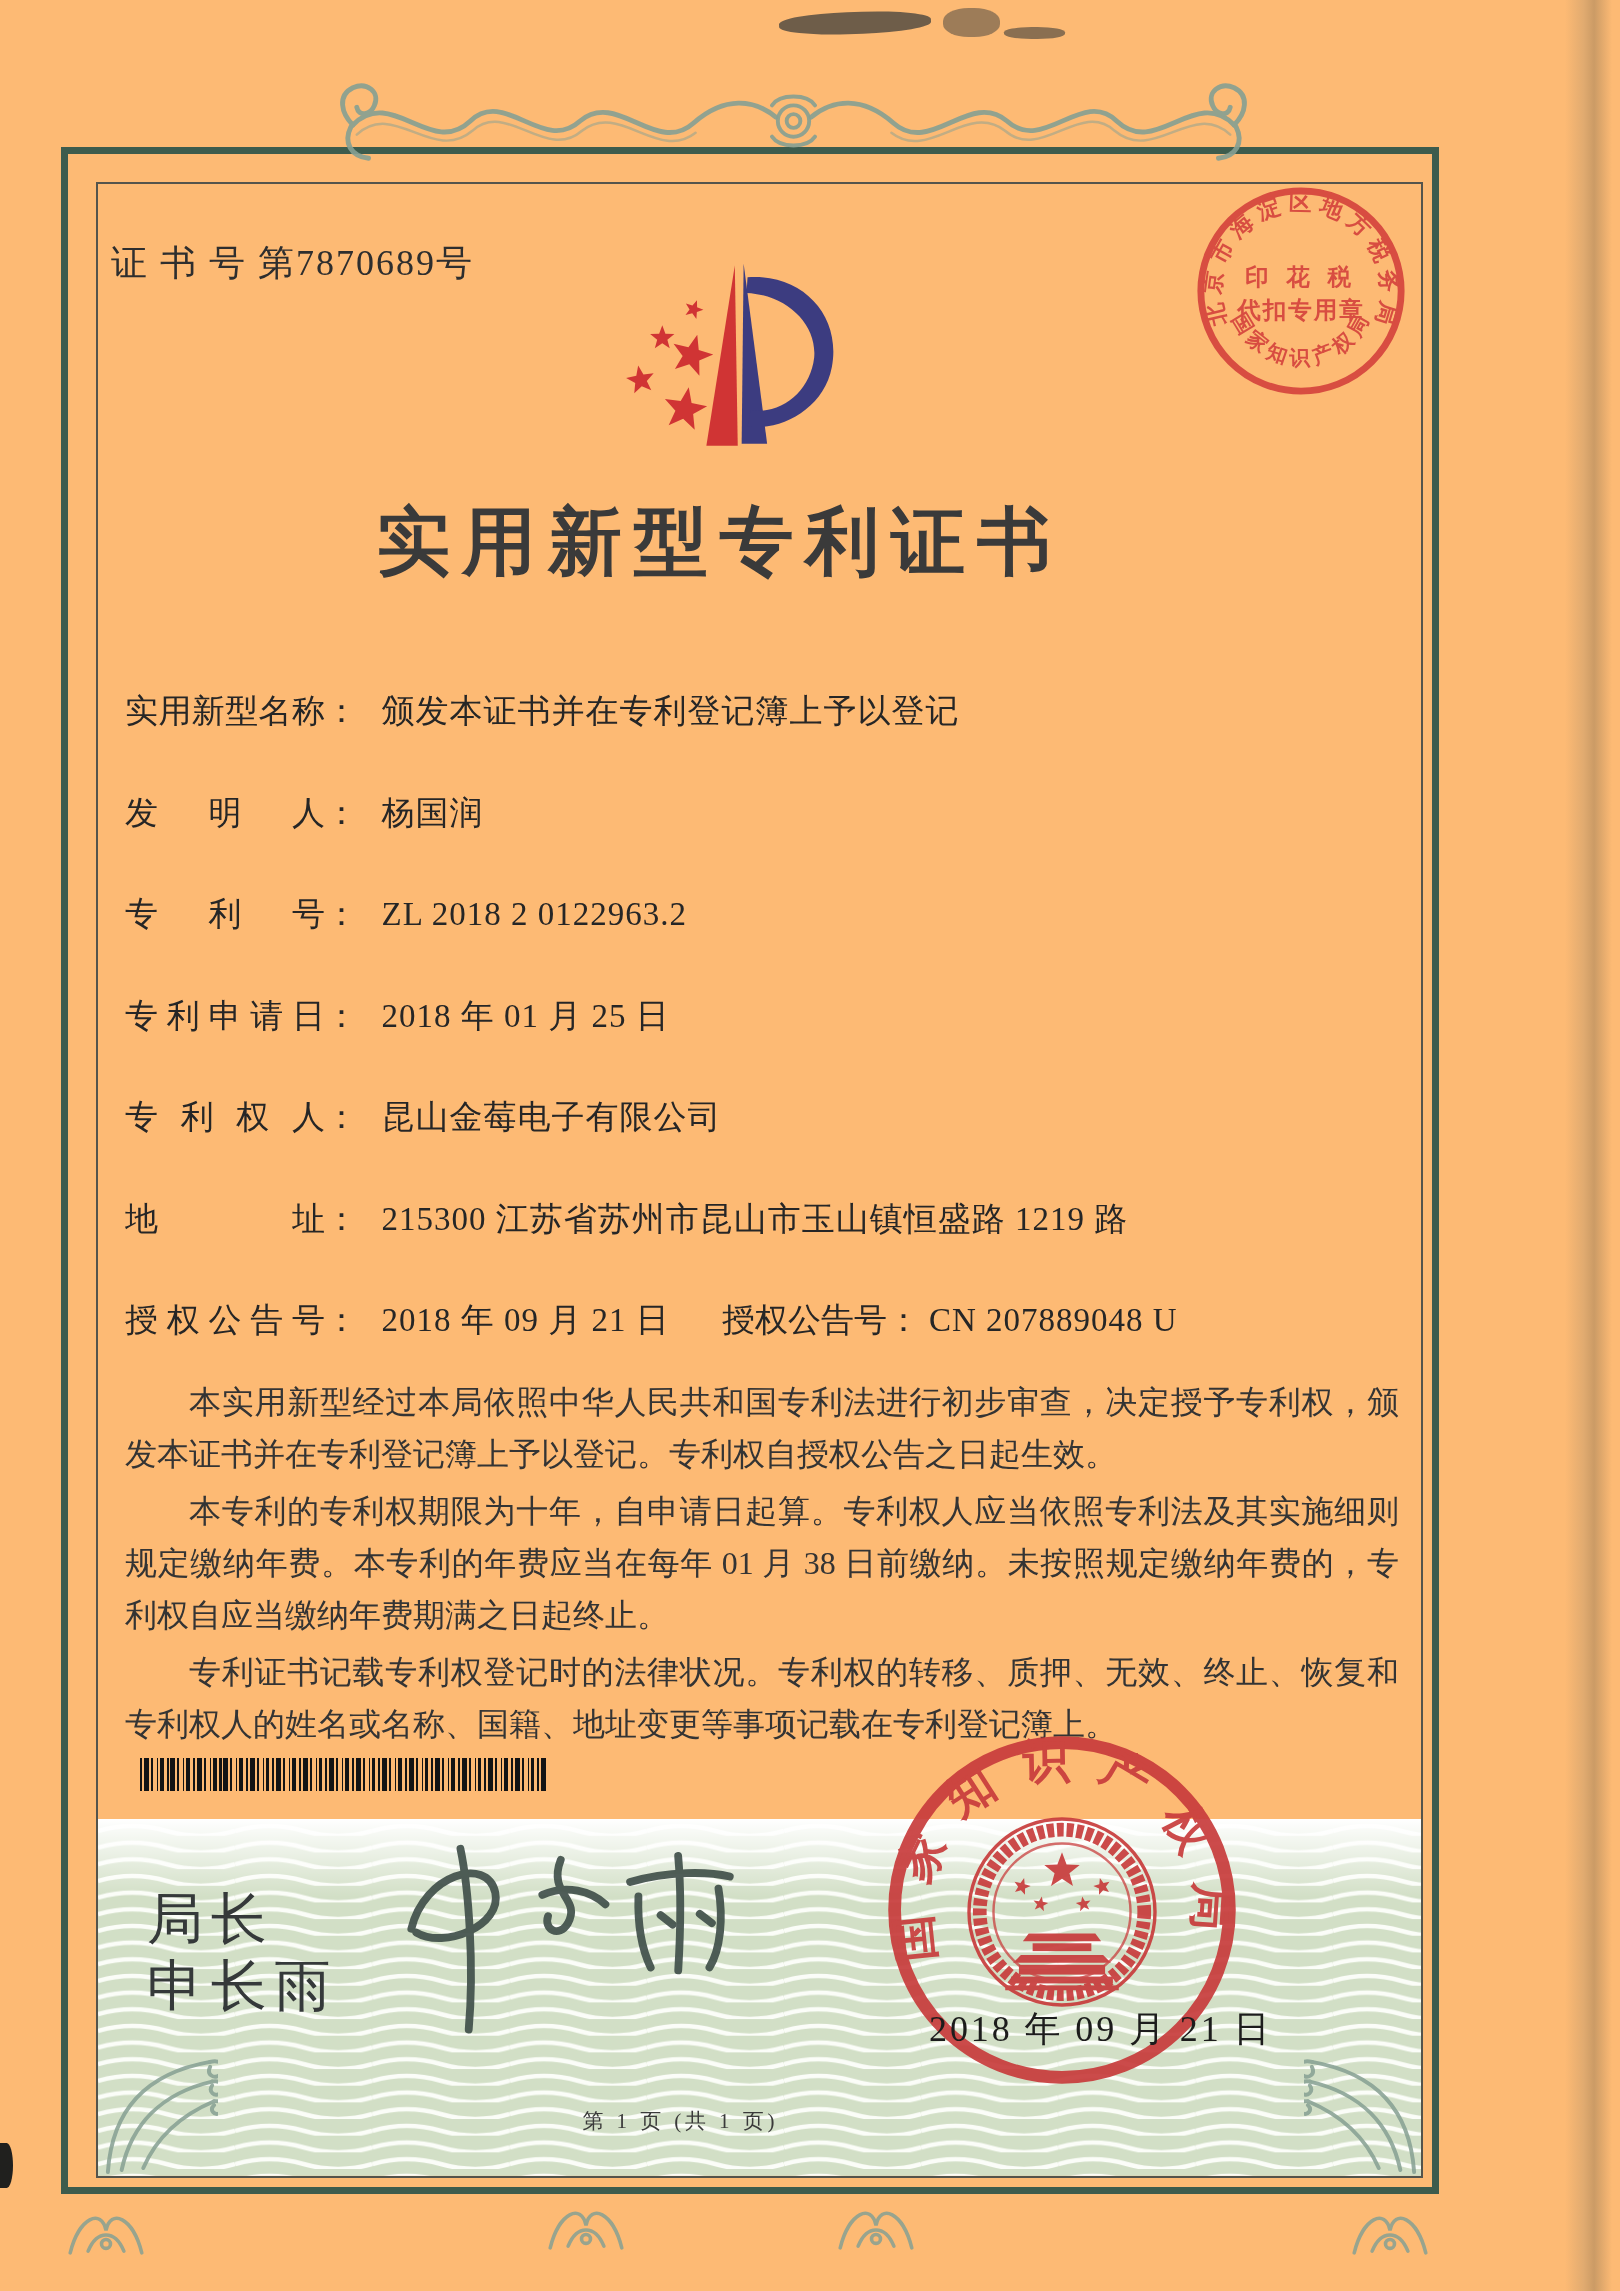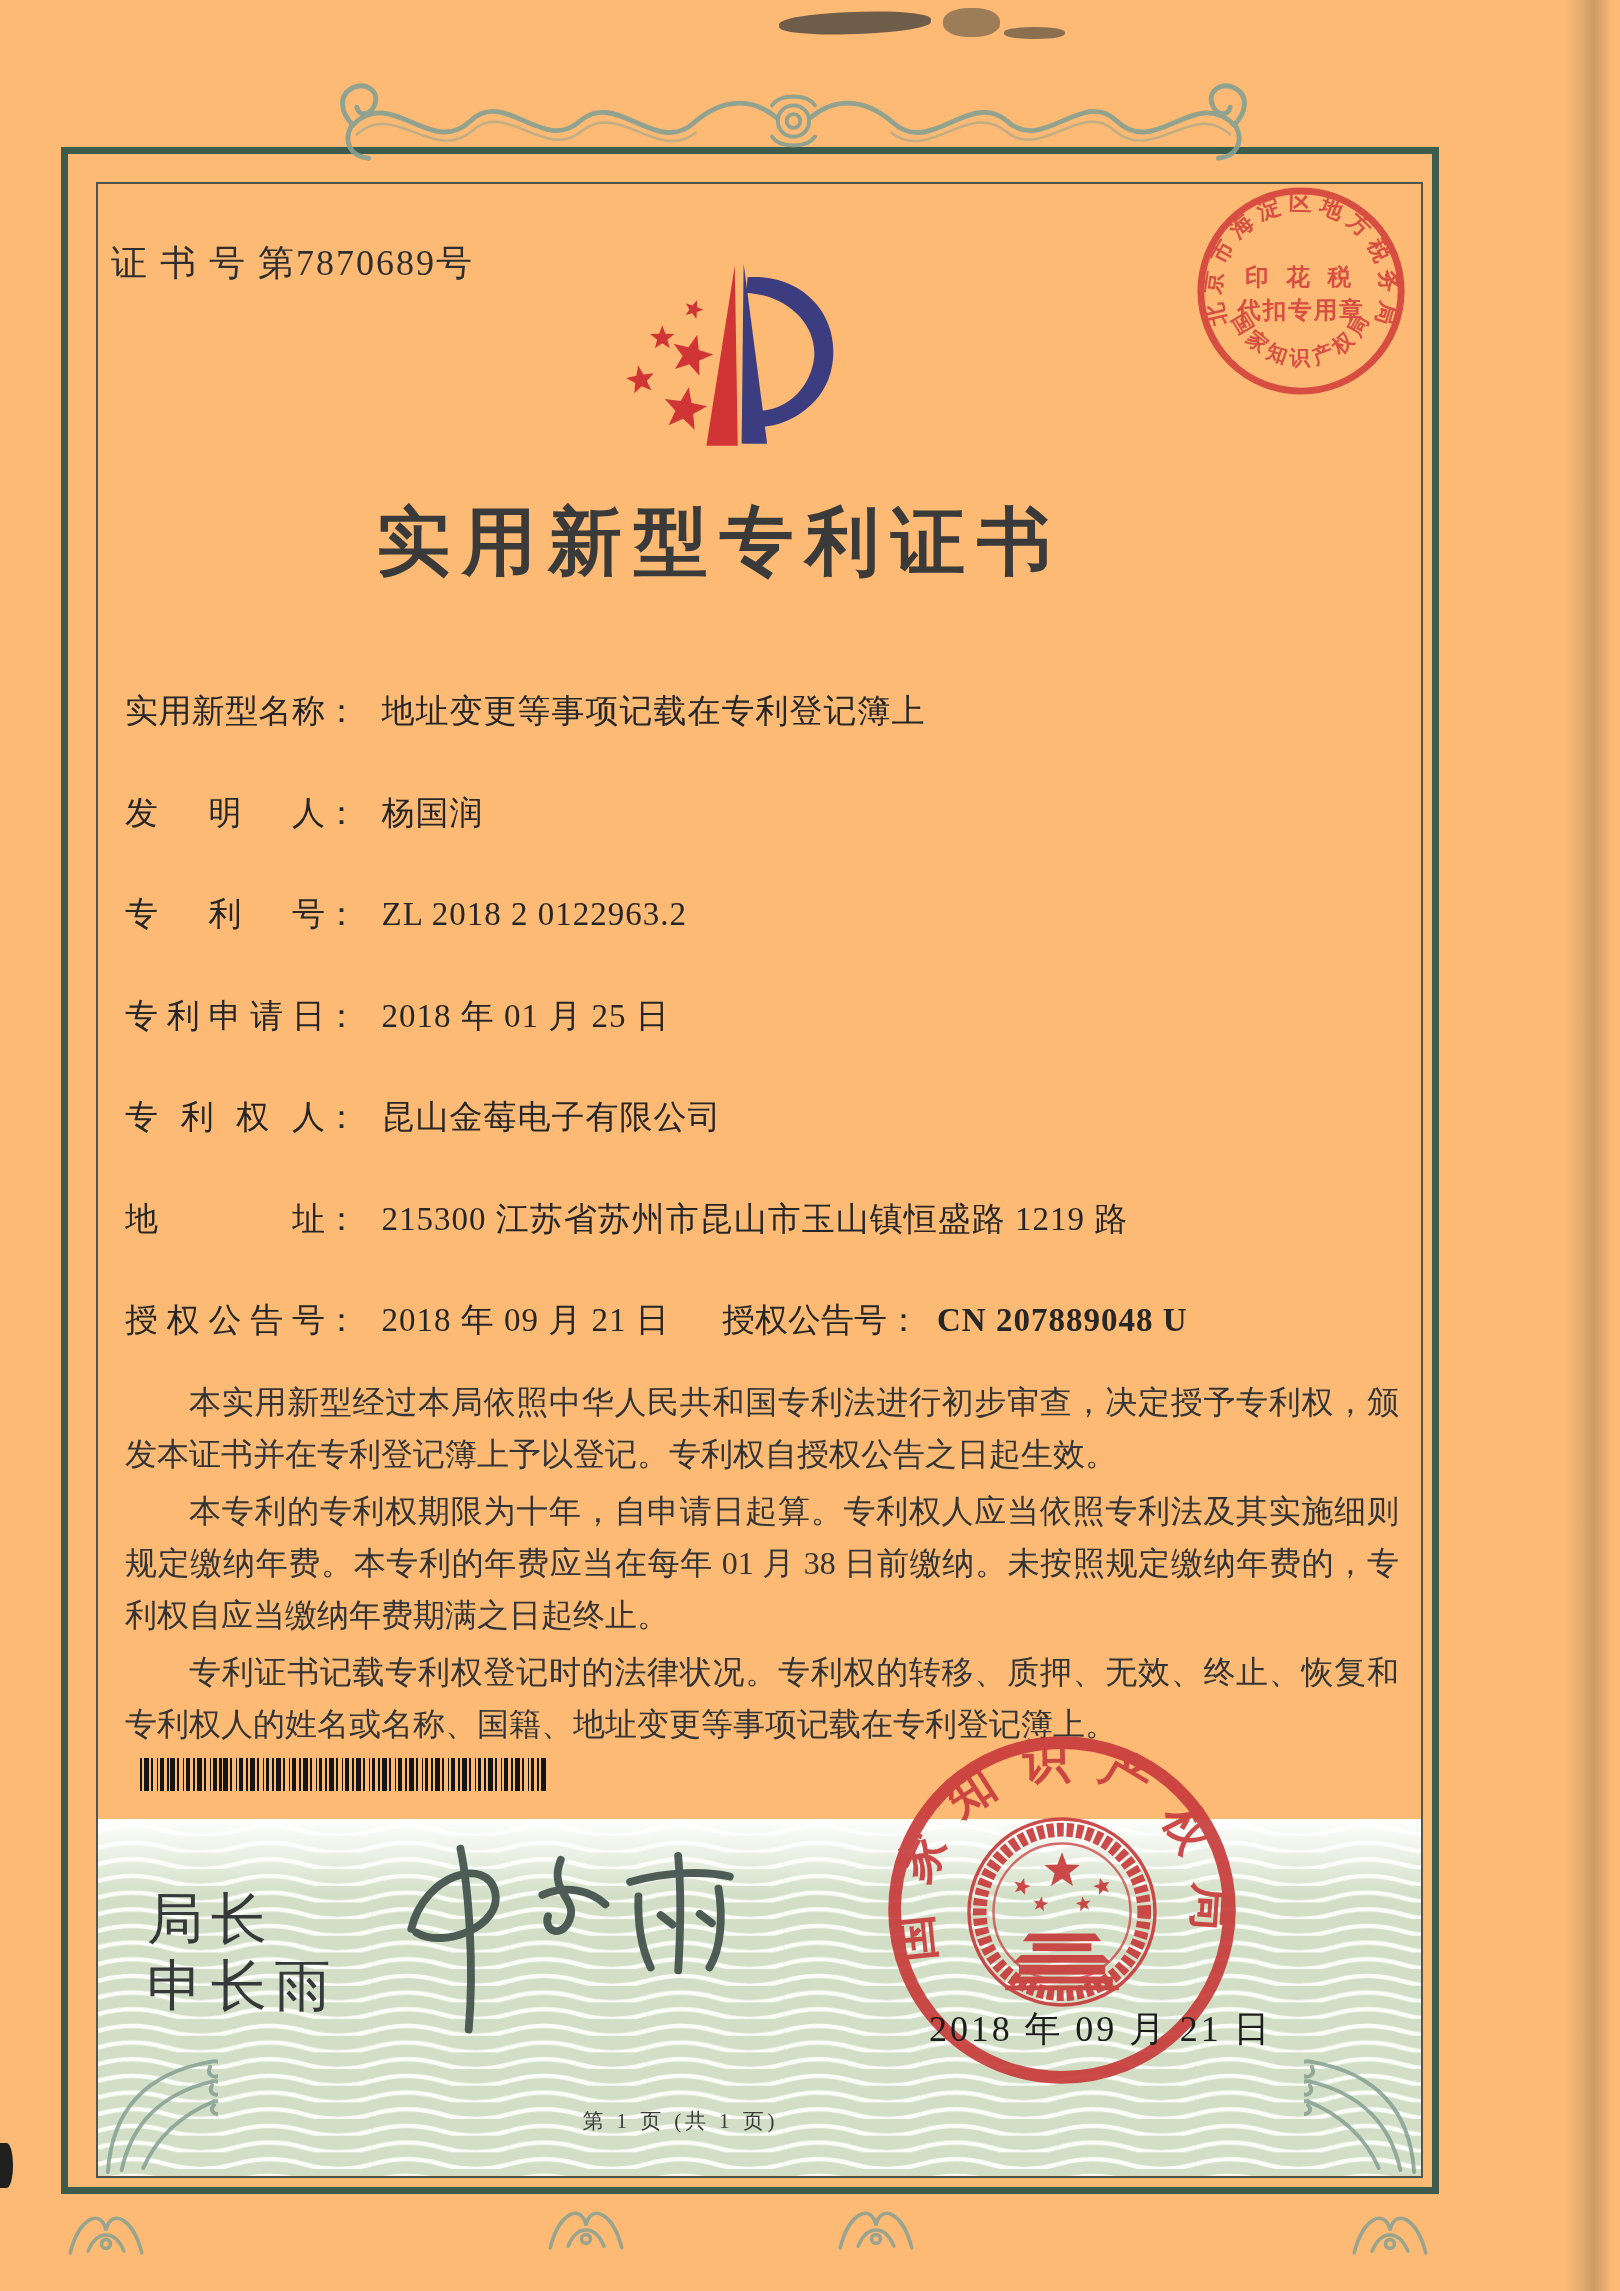--- a/index.html
+++ b/index.html
@@ -17,21 +17,21 @@
   
   .cert-no{position:absolute;left:111px;top:239px;font-size:36px;letter-spacing:2px;color:#2e2e2e;}
   .title{position:absolute;left:92px;top:493px;width:1255px;text-align:center;
          font-size:74px;font-weight:700;letter-spacing:11.8px;color:#3a3a3a;}
   .fields{position:absolute;left:125px;top:689px;width:1284px;font-size:33px;color:#262626;}
   .frow{position:absolute;left:0;white-space:nowrap;}
   .flabel{display:inline-block;width:200px;text-align:justify;text-align-last:justify;vertical-align:top;}
   .fcolon{display:inline-block;}
   .fvalue{display:inline-block;margin-left:23.5px;letter-spacing:1px;}
   .grant-pair{position:absolute;left:597px;top:0;white-space:nowrap;}
-  .grant-pair .fvalue{margin-left:17px;font-weight:bold;}
+  .grant-pair .fvalue{margin-left:9px;}
   .paras{position:absolute;left:125px;top:1357px;width:1274px;font-size:32px;line-height:52px;
          text-align:justify;color:#343434;margin-top:19px;}
   .paras p{margin:0 0 4.9px 0;text-indent:2em;}
   .barcode{position:absolute;left:140px;top:1758px;width:407px;height:33px;
     background-image:repeating-linear-gradient(90deg,
       #141414 0px,#141414 2px, rgba(0,0,0,0) 2px, rgba(0,0,0,0) 3.9px,
       #141414 3.9px,#141414 8.8px, rgba(0,0,0,0) 8.8px, rgba(0,0,0,0) 10.8px,
       #141414 10.8px,#141414 12.7px, rgba(0,0,0,0) 12.7px, rgba(0,0,0,0) 16.7px,
       #141414 16.7px,#141414 17.6px, rgba(0,0,0,0) 17.6px, rgba(0,0,0,0) 19.6px,
       #141414 19.6px,#141414 23.5px, rgba(0,0,0,0) 23.5px, rgba(0,0,0,0) 26.5px);}
@@ -168,21 +168,21 @@
       <textPath href="#taxBot" startOffset="2">国家知识产权局</textPath>
     </text>
     <text class="stamp-red" x="110" y="104" font-size="24" font-weight="700" letter-spacing="6" text-anchor="middle">印 花 税</text>
     <text class="stamp-red" x="110" y="138" font-size="24" font-weight="700" letter-spacing="2" text-anchor="middle">代扣专用章</text>
   </svg>
 
   <div class="title">实用新型专利证书</div>
 
   <div class="fields">
     <div class="frow" style="top:0px">
-      <span class="flabel">实用新型名称</span><span class="fcolon">：</span><span class="fvalue">地址变更等事项记载在专利登记簿上</span>
+      <span class="flabel">实用新型名称</span><span class="fcolon">：</span><span class="fvalue">颁发本证书并在专利登记簿上予以登记</span>
     </div>
     <div class="frow" style="top:102px">
       <span class="flabel">发明人</span><span class="fcolon">：</span><span class="fvalue">杨国润</span>
     </div>
     <div class="frow" style="top:203px">
       <span class="flabel">专利号</span><span class="fcolon">：</span><span class="fvalue">ZL 2018 2 0122963.2</span>
     </div>
     <div class="frow" style="top:305px">
       <span class="flabel">专利申请日</span><span class="fcolon">：</span><span class="fvalue">2018 年 01 月 25 日</span>
     </div>

